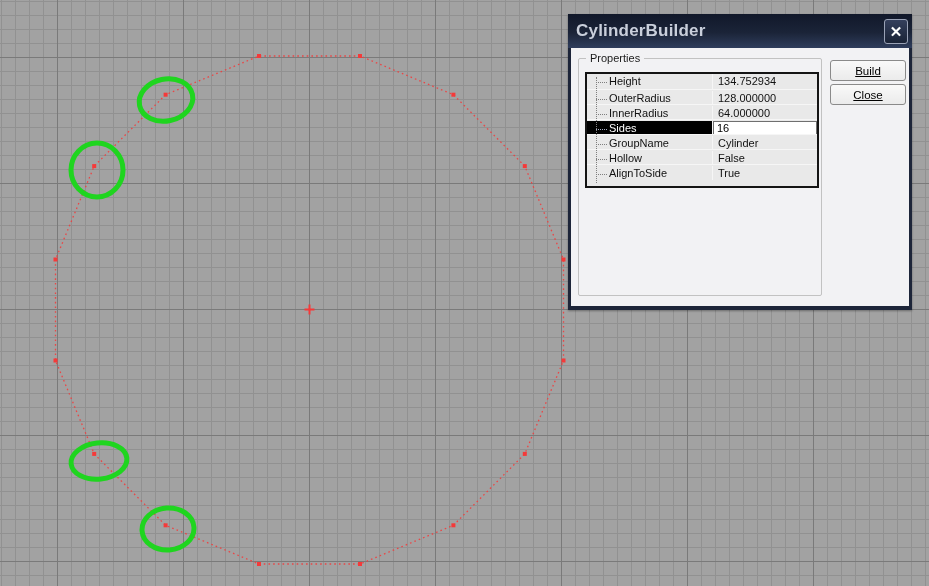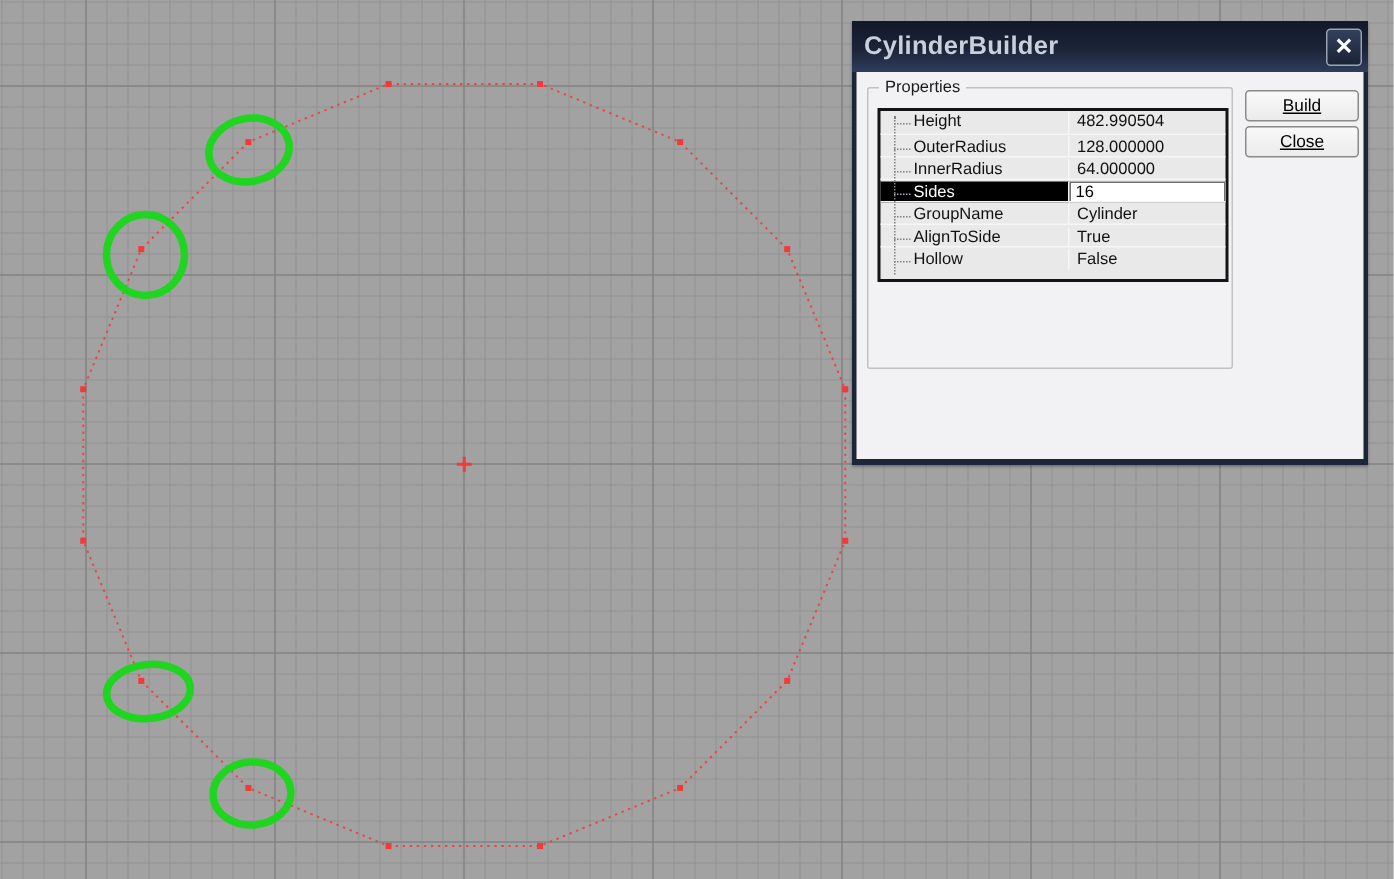--- a/index.html
+++ b/index.html
@@ -39,21 +39,21 @@
   .xbtn {
     margin-left: auto; width: 24px; height: 25px;
     background: linear-gradient(#343f5c, #1a2336);
     border: 1px solid #9aa2b6; border-radius: 3px;
     color: #ffffff; font-size: 15px; font-weight: bold; line-height: 1;
     display: flex; align-items: center; justify-content: center; cursor: default;
   }
   .client { position: relative; height: 258px; background: #f2f2f4; }
 
   .groupbox {
-    position: absolute; left: 7px; top: 10px; width: 244px; height: 188px;
+    position: absolute; left: 7px; top: 10px; width: 244px; height: 238px;
     border: 1px solid #c2c2c2; border-radius: 2px;
   }
   .groupbox > .glabel {
     position: absolute; top: -7px; left: 7px;
     background: #f2f2f4; padding: 0 4px; font-size: 11px; color: #1a1a1a;
   }
 
   .propgrid {
     position: absolute; left: 6px; top: 13px; width: 234px; height: 116px;
     border: 2px solid #141414; background: #e9e9e9;
@@ -130,47 +130,47 @@
     <div class="xbtn">
       <span>✕</span>
     </div>
   </div>
   <div class="client">
     <div class="groupbox">
       <span class="glabel">Properties</span>
       <div class="propgrid" id="propgrid">
         <div class="prow">
             <div class="pname"><span class="dots"></span>Height</div>
-            <div class="pval">482.990504</div>
+            <div class="pval">134.752934</div>
           </div>
           <div class="prow">
             <div class="pname"><span class="dots"></span>OuterRadius</div>
             <div class="pval">128.000000</div>
           </div>
           <div class="prow">
             <div class="pname"><span class="dots"></span>InnerRadius</div>
             <div class="pval">64.000000</div>
           </div>
           <div class="prow sel">
             <div class="pname"><span class="dots"></span>Sides</div>
             <div class="pval">
               <input value="16" style="">
             </div>
           </div>
           <div class="prow">
             <div class="pname"><span class="dots"></span>GroupName</div>
             <div class="pval">Cylinder</div>
           </div>
           <div class="prow">
+            <div class="pname"><span class="dots"></span>Hollow</div>
+            <div class="pval">False</div>
+          </div>
+          <div class="prow">
             <div class="pname"><span class="dots"></span>AlignToSide</div>
             <div class="pval">True</div>
-          </div>
-          <div class="prow">
-            <div class="pname"><span class="dots"></span>Hollow</div>
-            <div class="pval">False</div>
           </div>
           <div class="treeline"></div>
       </div>
     </div>
     <div class="btncol">
       <button>Build</button>
       <button>Close</button>
     </div>
   </div>
 </div>

